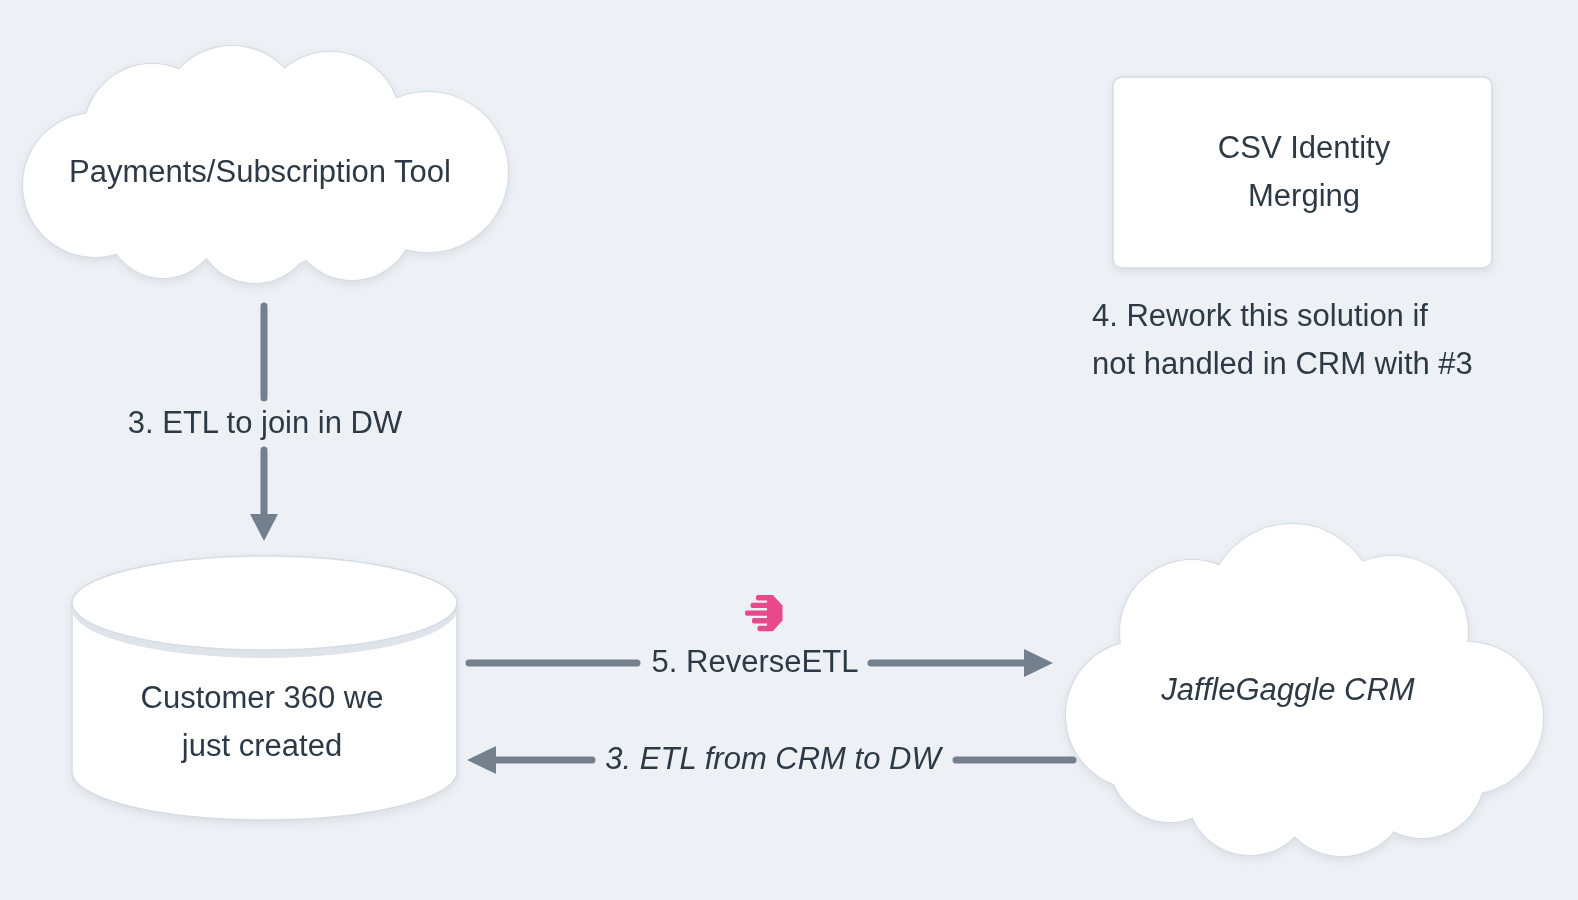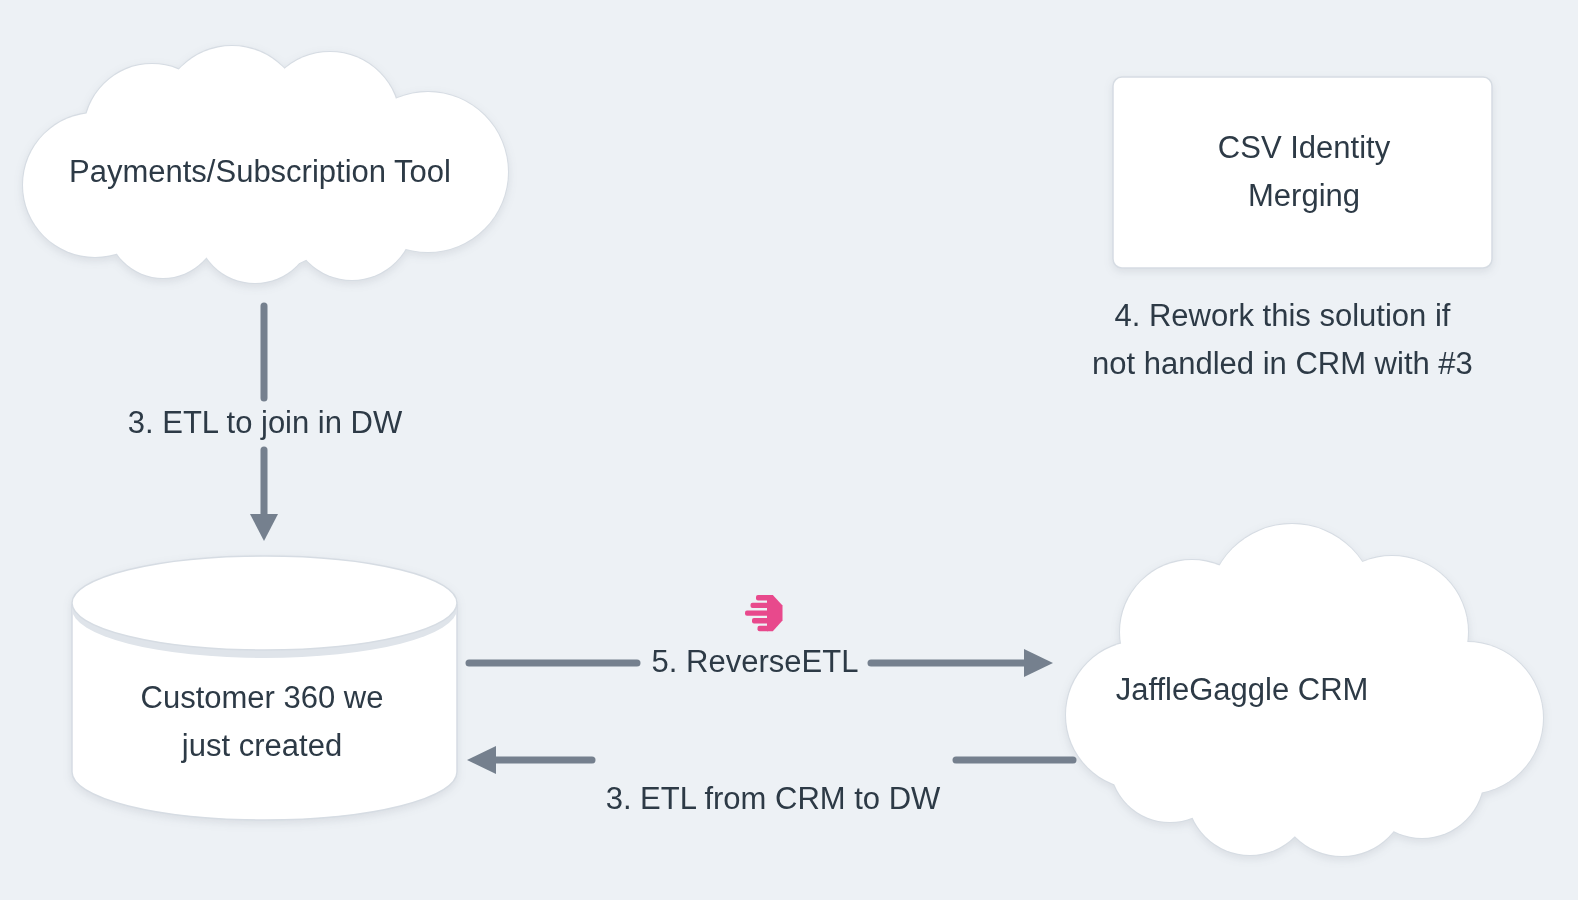--- a/index.html
+++ b/index.html
@@ -46,21 +46,21 @@
     transform: translate(-50%, -50%);
     font-size: 31px;
     line-height: 48px;
     font-weight: 500;
     color: var(--text);
     white-space: pre-line;
     text-align: center;
   }
   .label.note {
     transform: none;
-    text-align: center;
+    text-align: left;
   }
 </style>
 </head>
 <body>
 
 <div class="stage">
 
   <svg class="layer" viewBox="0 0 1578 900">
     <defs>
       <g id="cloudL">
@@ -140,20 +140,20 @@
 
   <div class="label" style="left:260px; top:172px;">Payments/Subscription Tool</div>
 
   <div class="label" style="left:265px; top:423px;">3. ETL to join in DW</div>
 
   <div class="label" style="left:262px; top:722px;">Customer 360 we
 just created</div>
 
   <div class="label" style="left:755px; top:662px;">5. ReverseETL</div>
 
-  <div class="label" style="left:773px; top:799px;">3. ETL from CRM to DW</div>
+  <div class="label" style="left:773px; top:759px;font-style:italic;">3. ETL from CRM to DW</div>
 
-  <div class="label" style="left:1242px; top:690px;">JaffleGaggle CRM</div>
+  <div class="label" style="left:1288px; top:690px;font-style:italic;">JaffleGaggle CRM</div>
 
   <div class="label note" style="left:1092px; top:292px;">4. Rework this solution if
 not handled in CRM with #3</div>
 
 </div>
 
 </body></html>

